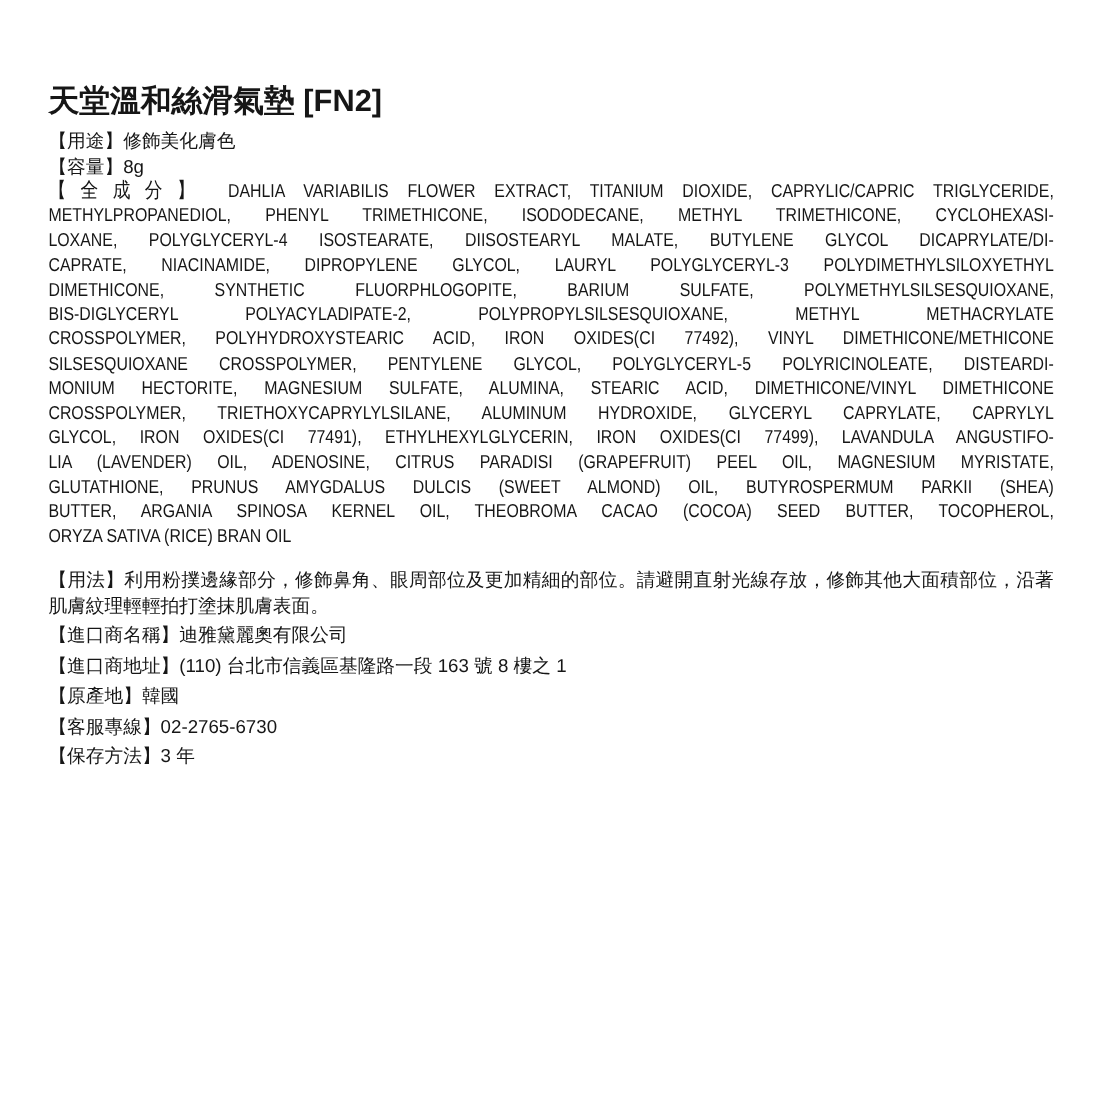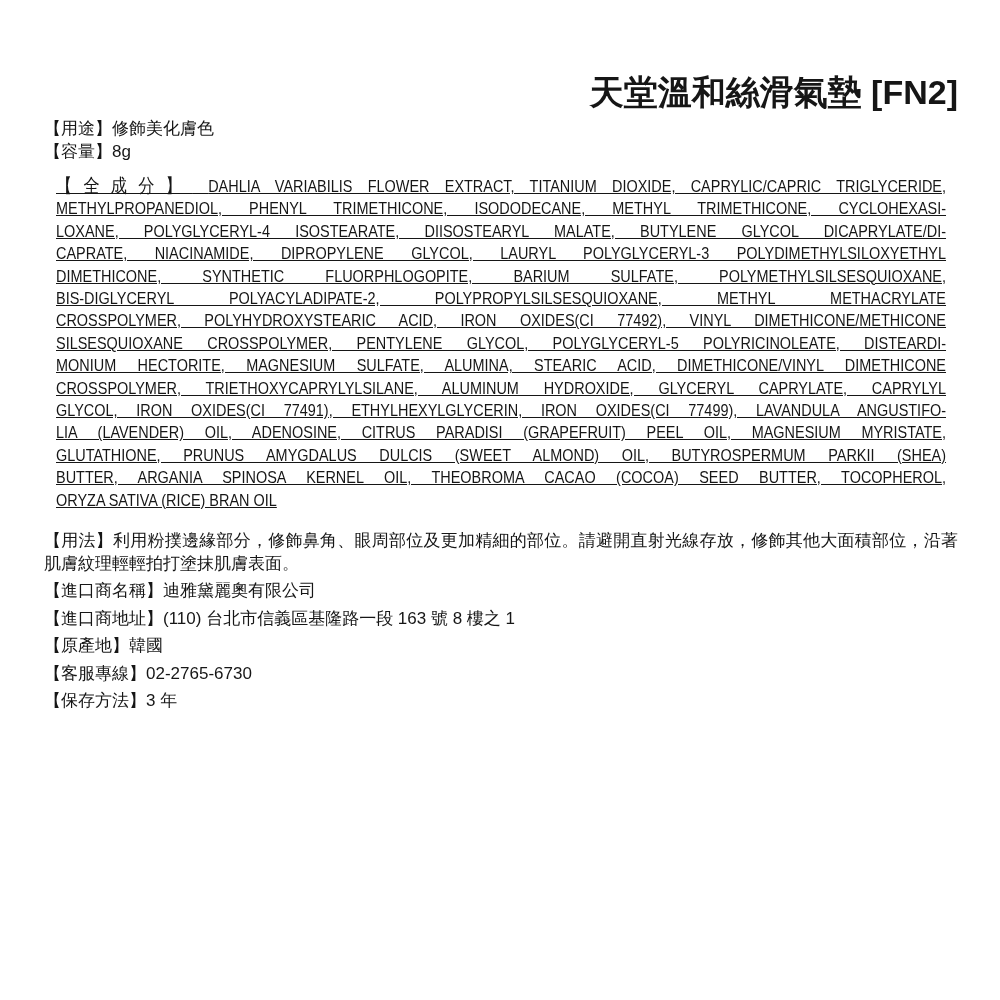--- a/index.html
+++ b/index.html
@@ -5,30 +5,30 @@
   html, body { margin: 0; padding: 0; }
   body {
     width: 1000px; height: 1000px;
     background: #ffffff;
     color: #161616;
     font-family: "Liberation Sans", "DejaVu Sans", sans-serif;
     overflow: hidden;
   }
   .page { padding: 74px 42px 0 44px; box-sizing: border-box; }
   .title {
-    font-size: 34px; line-height: 36px; font-weight: 600;
-    text-align: right; margin: 0 0 8px 0;
+    font-size: 28px; line-height: 36px; font-weight: 600;
+    text-align: left; margin: 0 0 8px 0;
   }
   .row {
     font-size: 17px; line-height: 22.5px;
     margin: 0; text-align: justify;
   }
   .sect { margin-top: 5px; }
   .gap  { margin-top: 18px; }
-  .ingredients { margin: 12px; text-decoration: underline; }
+  .ingredients { margin: 0; }
   .iline {
     font-size: 17px; line-height: 22.4px;
     width: 117.65%;
     transform: scaleX(0.85); transform-origin: 0 0;
     text-align: justify; text-align-last: justify;
   }
   .iline.last { text-align-last: left; }
   .iline .lbl { font-size: 19px; }
 </style>
 </head>

